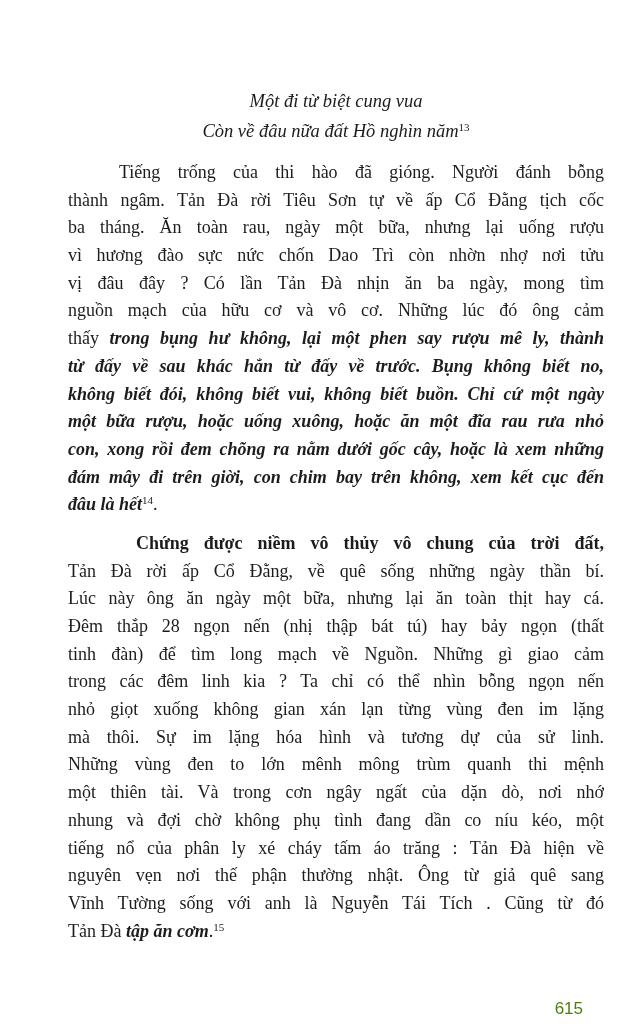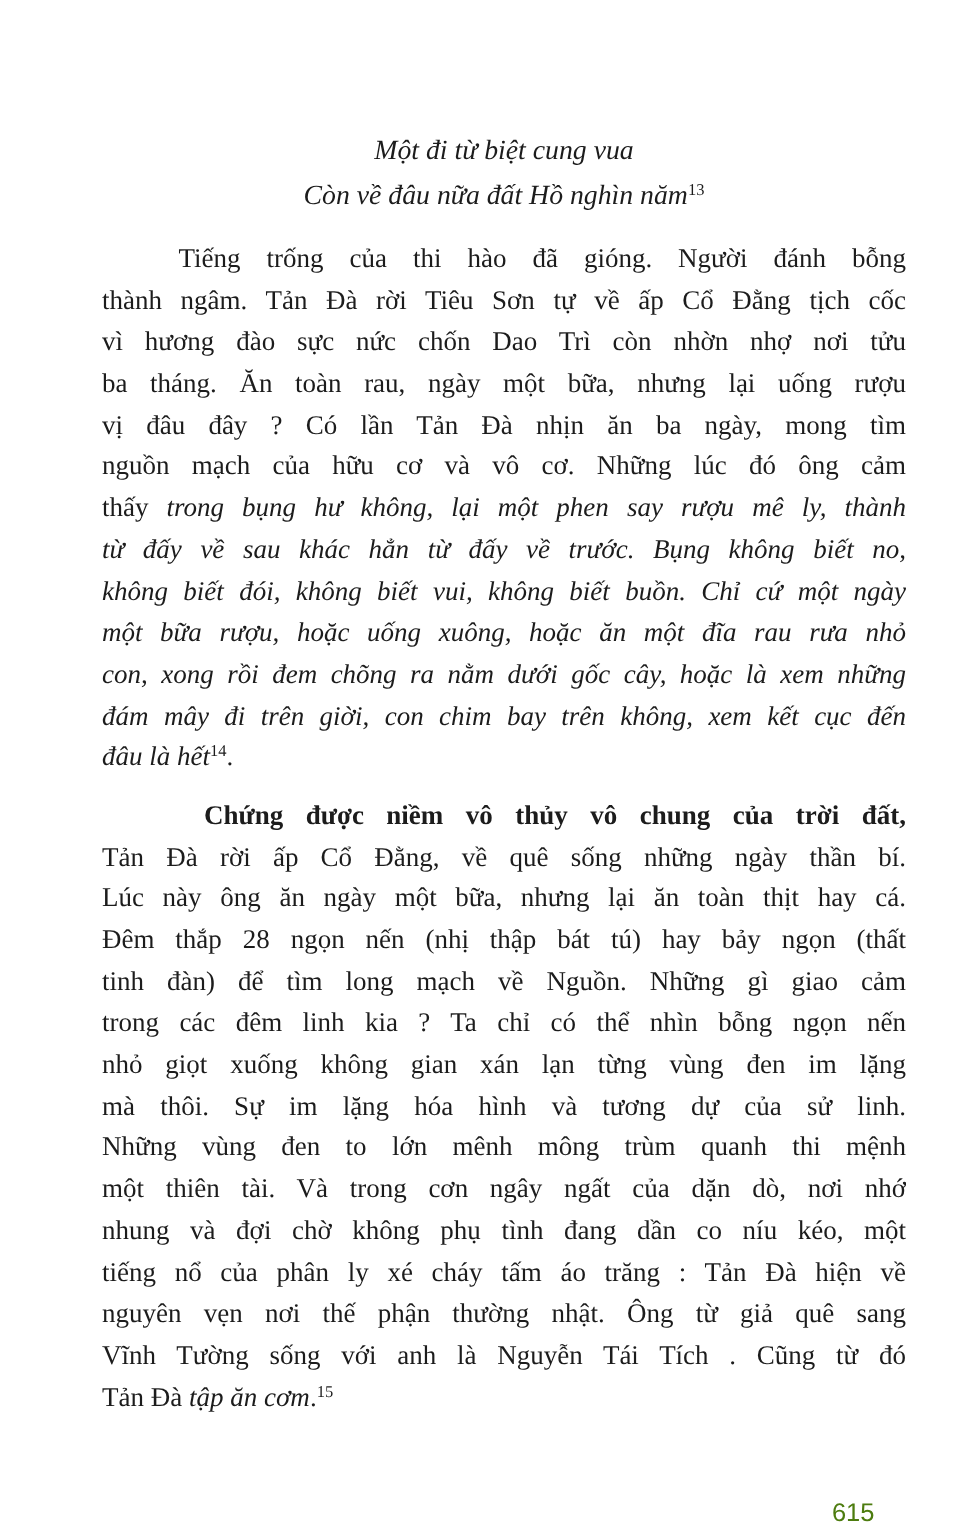--- a/index.html
+++ b/index.html
@@ -35,21 +35,21 @@
     line-height: 27.7px;
     text-align: justify;
     text-align-last: justify;
     overflow: hidden;
   }
   .line.last {
     text-align-last: left;
   }
   .indent1 { padding-left: 51px; }
   .indent2 { padding-left: 68px; font-weight: bold; }
-  .line em { font-style: italic; }
+  .line em { font-style: italic; font-weight: bold; }
   sup {
     font-size: 11px;
     line-height: 0;
     vertical-align: 6px;
   }
   .pageno {
     position: absolute;
     top: 999px;
     right: 54px;
     font-family: Liberation Sans, sans-serif;
@@ -64,22 +64,22 @@
   <div class="content">
 
     <div class="epigraph">
       <div><em>Một đi từ biệt cung vua</em></div>
       <div><em>Còn về đâu nữa đất Hồ nghìn năm</em><sup>13</sup></div>
     </div>
 
     <div class="para">
       <div class="line indent1"><span>Tiếng trống của thi hào đã gióng. Người đánh bỗng</span></div>
       <div class="line"><span>thành ngâm. Tản Đà rời Tiêu Sơn tự về ấp Cổ Đằng tịch cốc</span></div>
+      <div class="line"><span>ba tháng. Ăn toàn rau, ngày một bữa, nhưng lại uống rượu</span></div>
       <div class="line"><span>vì hương đào sực nức chốn Dao Trì còn nhờn nhợ nơi tửu</span></div>
-      <div class="line"><span>ba tháng. Ăn toàn rau, ngày một bữa, nhưng lại uống rượu</span></div>
       <div class="line"><span>vị đâu đây ? Có lần Tản Đà nhịn ăn ba ngày, mong tìm</span></div>
       <div class="line"><span>nguồn mạch của hữu cơ và vô cơ. Những lúc đó ông cảm</span></div>
       <div class="line"><span>thấy </span><em>trong bụng hư không, lại một phen say rượu mê ly, thành</em></div>
       <div class="line"><em>từ đấy về sau khác hẳn từ đấy về trước. Bụng không biết no,</em></div>
       <div class="line"><em>không biết đói, không biết vui, không biết buồn. Chỉ cứ một ngày</em></div>
       <div class="line"><em>một bữa rượu, hoặc uống xuông, hoặc ăn một đĩa rau rưa nhỏ</em></div>
       <div class="line"><em>con, xong rồi đem chõng ra nằm dưới gốc cây, hoặc là xem những</em></div>
       <div class="line"><em>đám mây đi trên giời, con chim bay trên không, xem kết cục đến</em></div>
       <div class="line last"><em>đâu là hết</em><sup>14</sup><span>.</span></div>
     </div>

